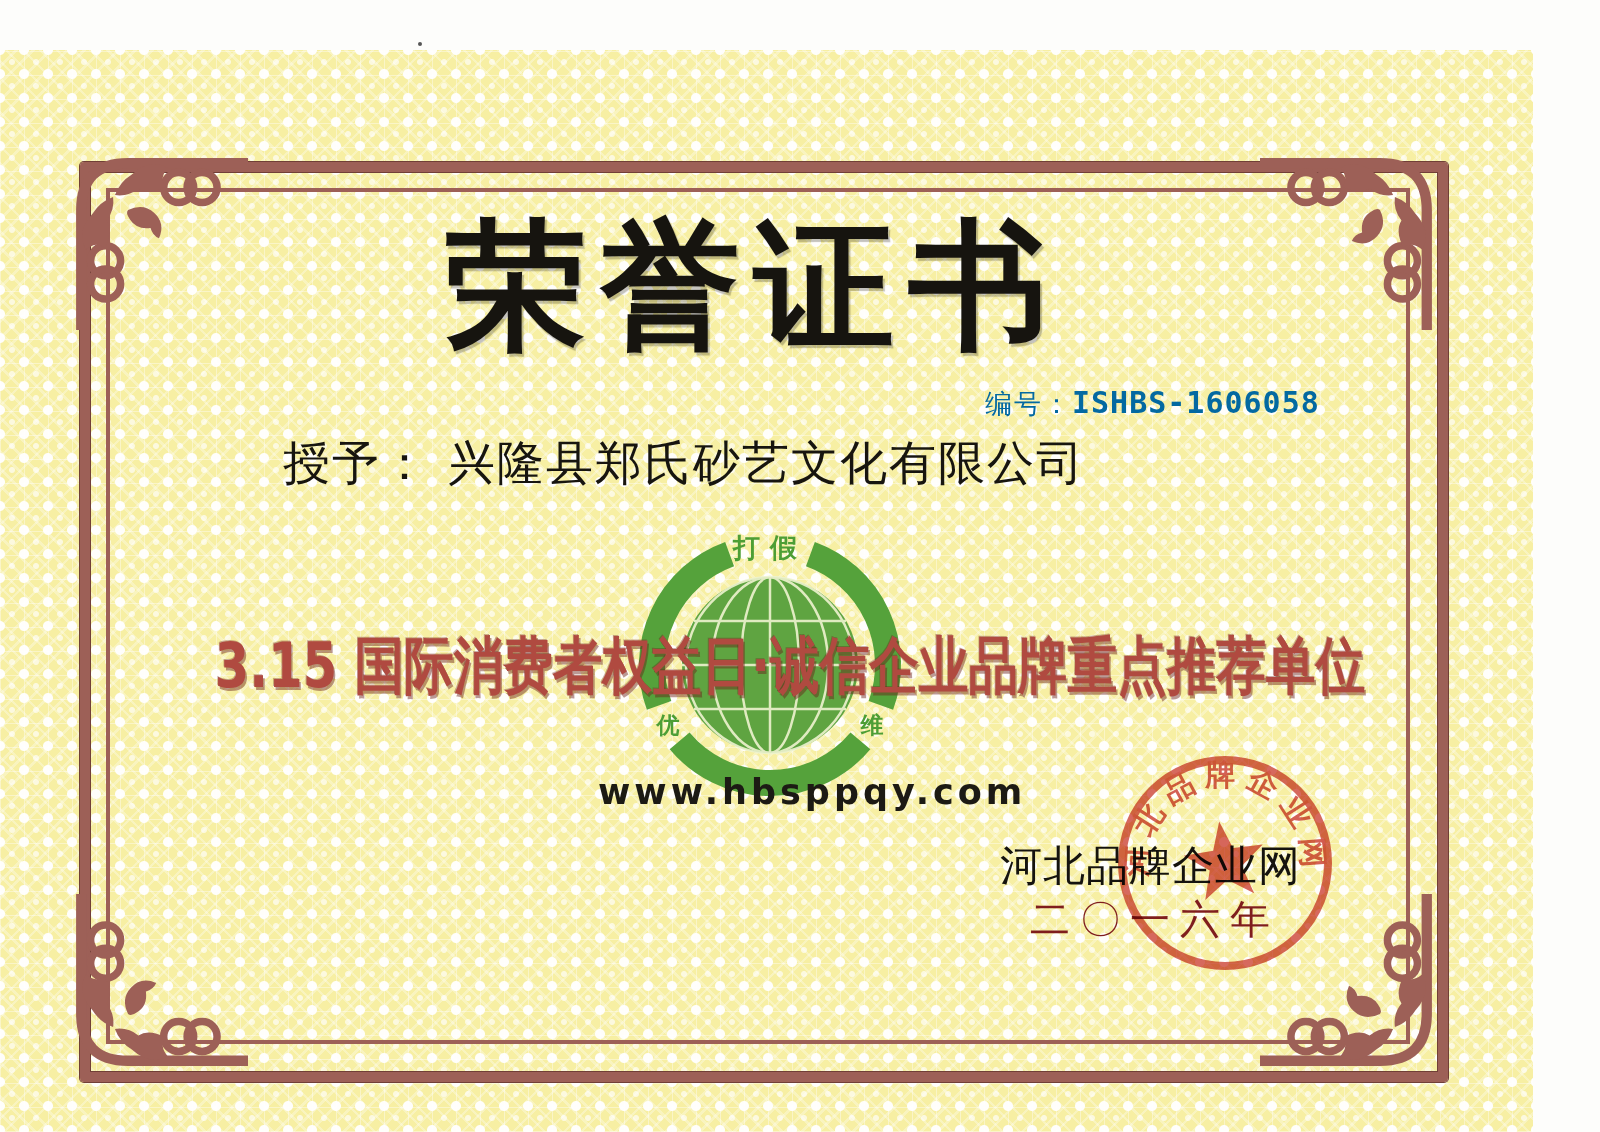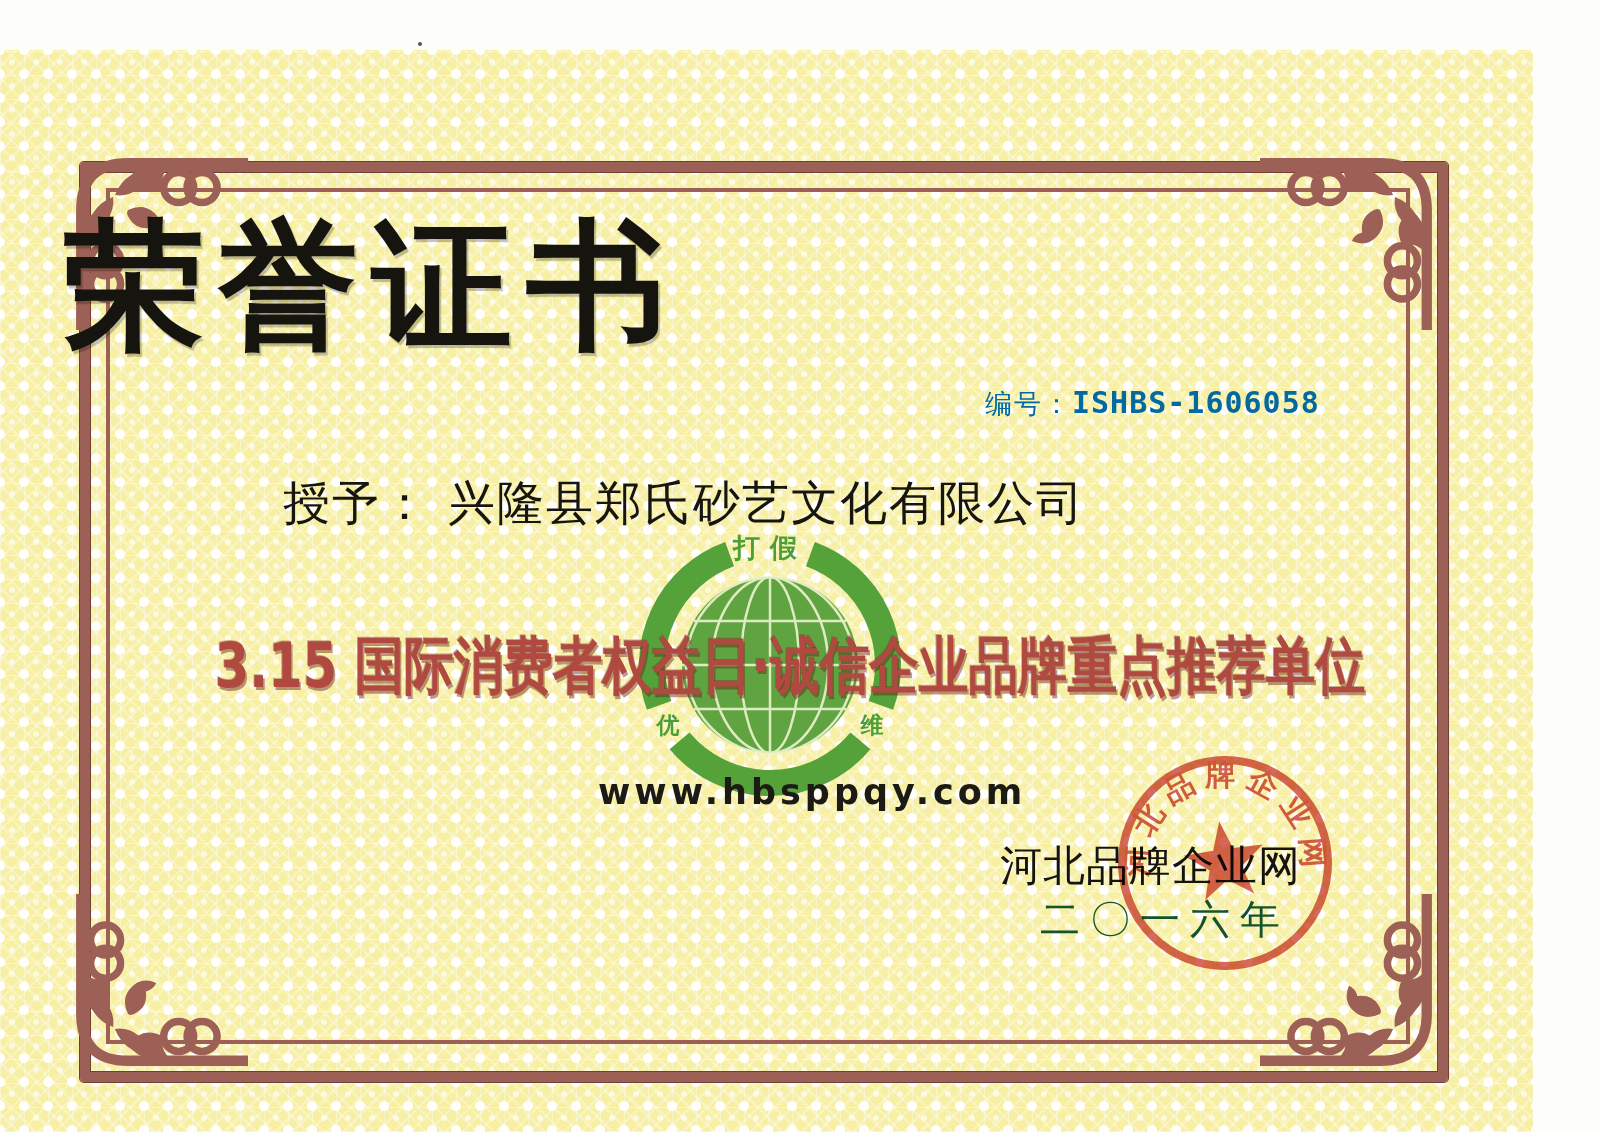--- a/index.html
+++ b/index.html
@@ -19,40 +19,40 @@
     background-position:12px 12px,0 0,0 0,0 0,0 0,0 0;}
   .border-outer{position:absolute;left:80px;top:162px;width:1348px;height:900px;
     border:10px solid #9d6057;border-radius:4px;box-shadow:inset 0 0 0 1px #713f37, 0 0 0 1px #713f37;}
   .border-inner{position:absolute;left:106px;top:188px;width:1296px;height:848px;
     border:4px solid #9d6057;}
   .corner{position:absolute;width:178px;height:178px;}
   .corner.tl{left:70px;top:152px;}
   .corner.tr{right:162px;top:152px;transform:rotate(90deg);}
   .corner.br{right:162px;bottom:60px;transform:rotate(180deg);}
   .corner.bl{left:70px;bottom:60px;transform:rotate(270deg);}
-  .title{position:absolute;left:64px;top:212px;width:1348px;text-align:left;
+  .title{position:absolute;left:80px;top:212px;width:1348px;text-align:center;
     font-family:"DejaVu Serif",serif;font-weight:900;font-size:140px;line-height:1.05;
     letter-spacing:14px;color:#16140f;text-shadow:2px 3px 1px rgba(20,15,5,.25);}
   .serial{position:absolute;left:985px;top:385px;color:#0369a1;white-space:nowrap;}
   .serial .lbl{font-size:27px;letter-spacing:2px;}
   .serial .num{font-family:"DejaVu Sans Mono",monospace;font-weight:bold;font-size:30px;letter-spacing:1px;}
-  .awardee{position:absolute;left:283px;top:472px;font-size:47px;color:#17150f;
+  .awardee{position:absolute;left:283px;top:432px;font-size:47px;color:#17150f;
     letter-spacing:2px;white-space:nowrap;}
   .awardee .name{margin-left:18px;}
   .logo{position:absolute;left:635px;top:525px;width:270px;height:280px;}
   .honor{position:absolute;left:80px;top:624px;width:1348px;text-align:center;
     font-size:62px;font-weight:900;color:#b04a40;white-space:nowrap;
     transform:scaleX(.80);transform-origin:50% 50%;
     text-shadow:2px 3px 0 rgba(104,30,24,.45), -1px -1px 0 rgba(104,30,24,.35);}
   .website{position:absolute;left:598px;top:772px;width:360px;text-align:center;
     font-size:35px;font-weight:bold;letter-spacing:4px;color:#1c1a14;}
   .issuer{position:absolute;left:1000px;top:838px;width:300px;text-align:center;
     font-size:42px;color:#15130e;letter-spacing:1px;white-space:nowrap;}
-  .year{position:absolute;left:1030px;top:892px;width:260px;text-align:right;
-    font-size:40px;color:#14532d;letter-spacing:10px;white-space:nowrap;}
+  .year{position:absolute;left:1030px;top:892px;width:260px;text-align:left;
+    font-size:40px;color:#7f1d1d;letter-spacing:10px;white-space:nowrap;}
   .stamp{position:absolute;left:1113px;top:751px;width:224px;height:224px;
     mix-blend-mode:multiply;opacity:.92;}
   .speck{position:absolute;left:418px;top:42px;width:4px;height:4px;background:#555;border-radius:50%;}
 </style>
 </head>
 <body>
 
 <div class="canvas">
   <div class="paper"></div>
   <div class="speck"></div>

